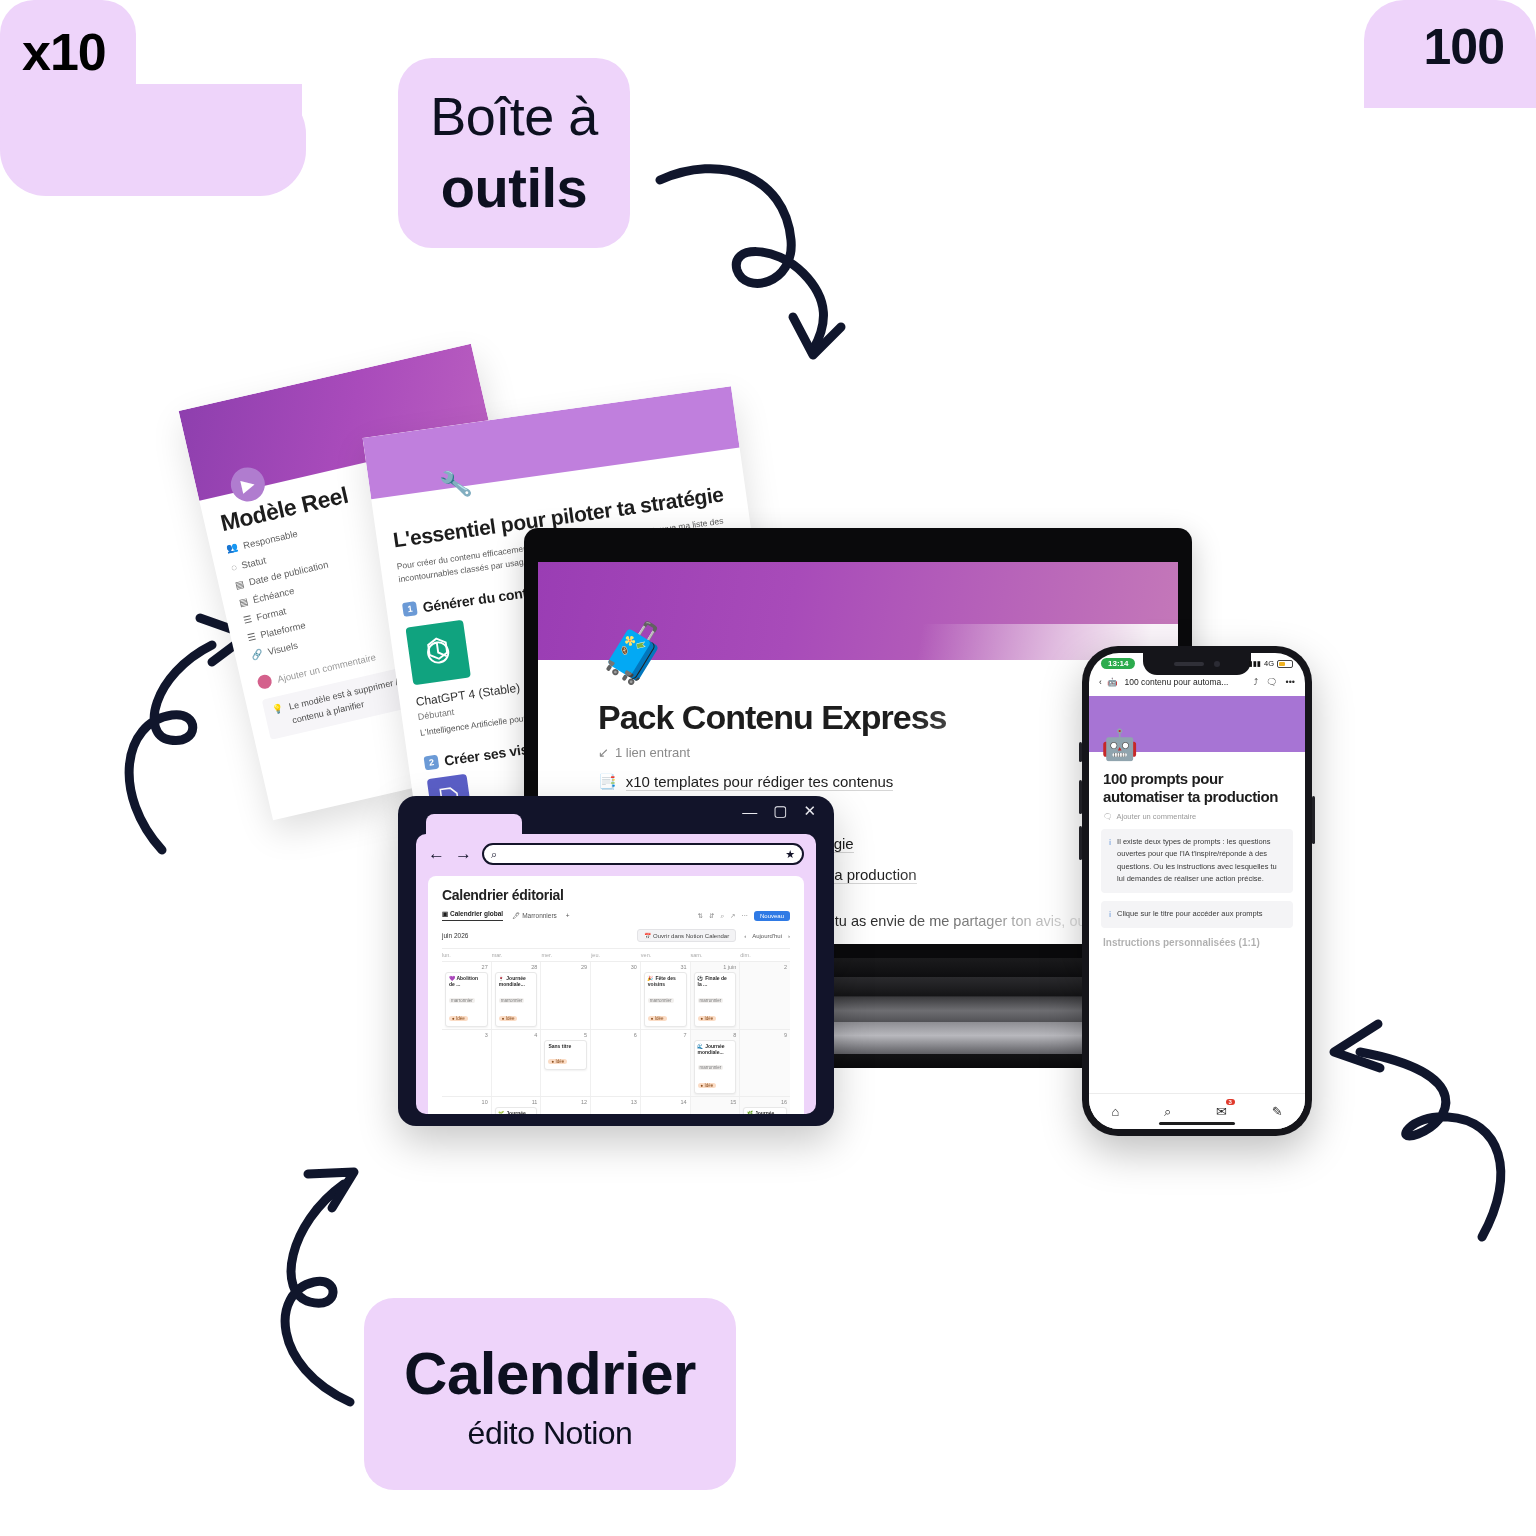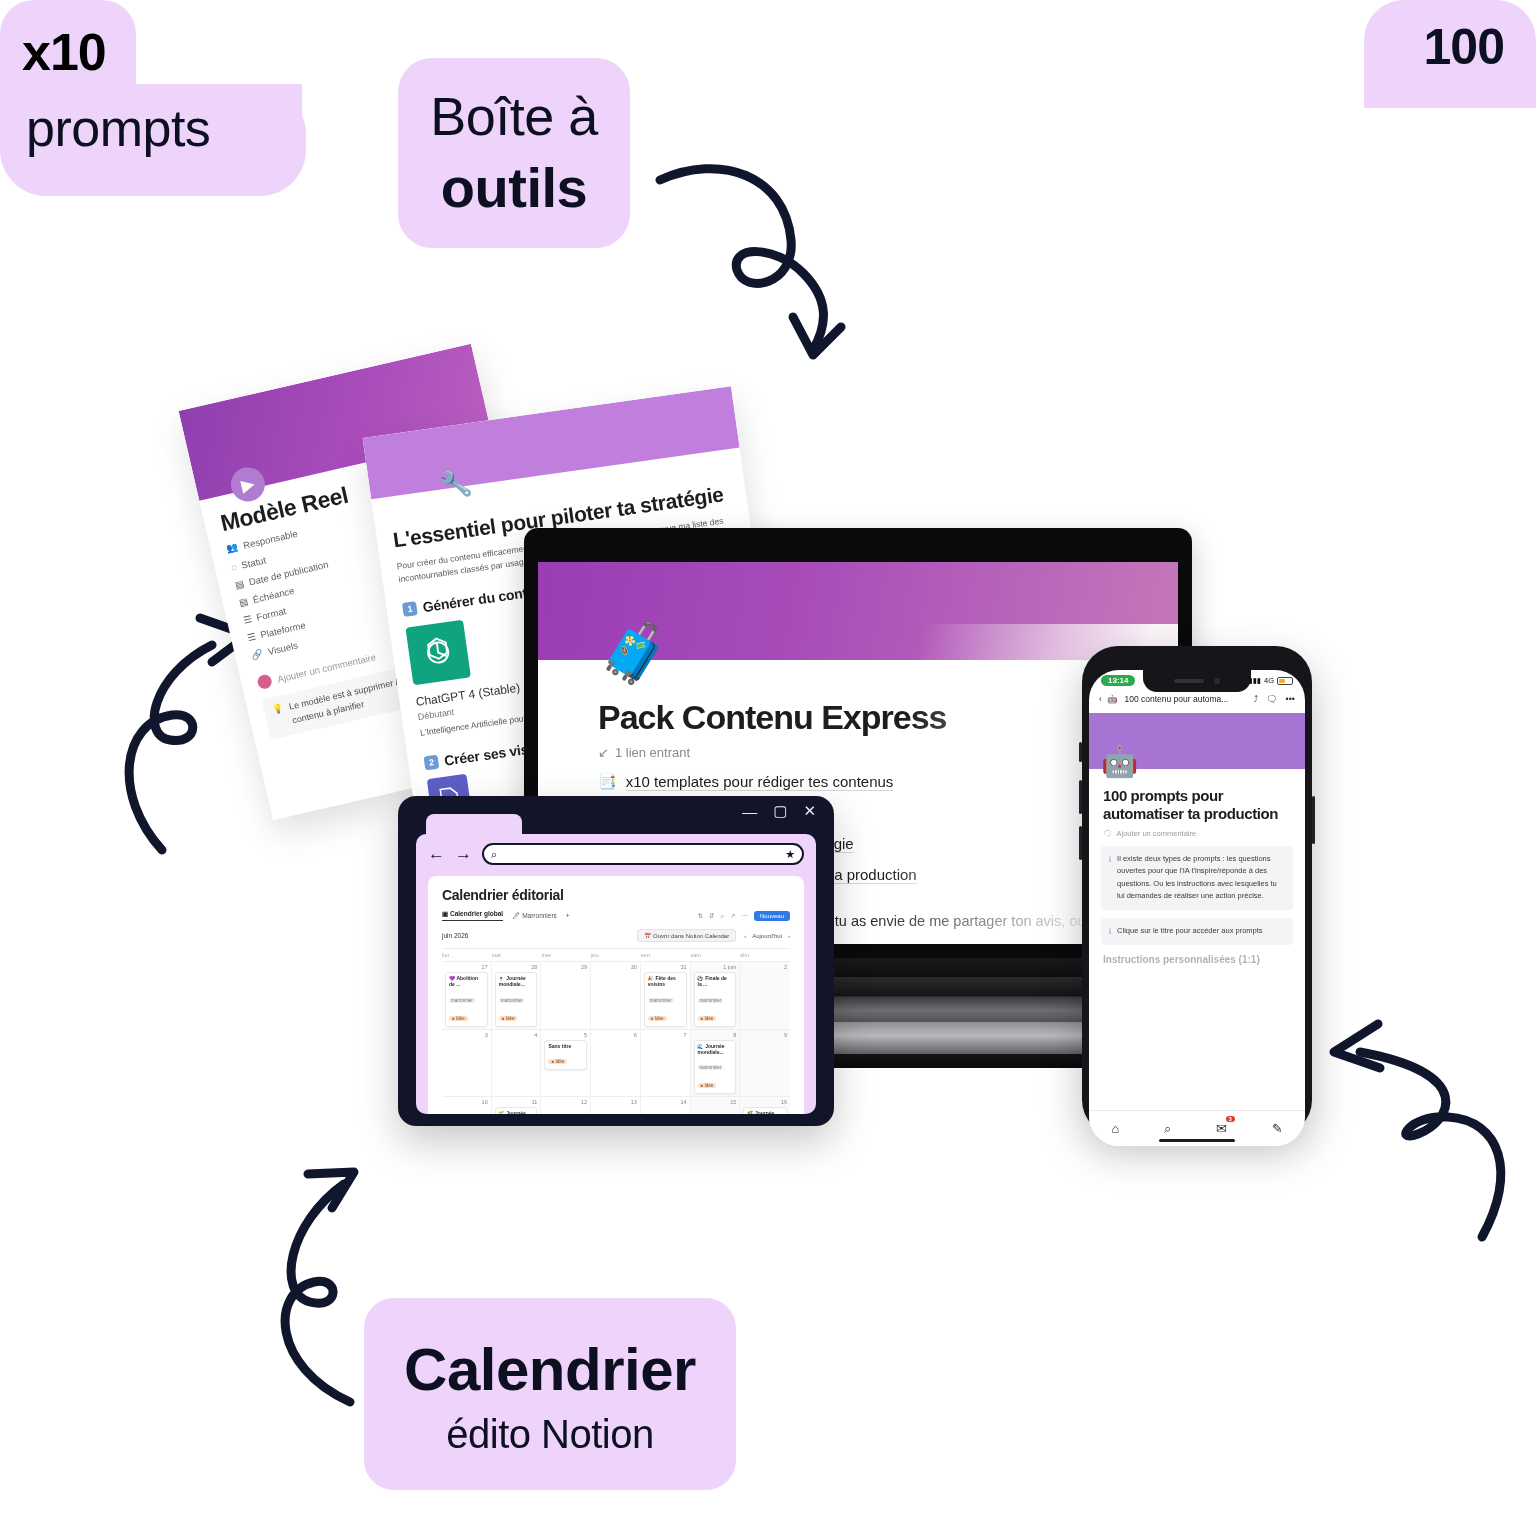--- a/index.html
+++ b/index.html
@@ -67,21 +67,21 @@
     color: #0d1020;
   }
 
   
   #badge-calendrier {
     left: 364px; top: 1298px; width: 372px; height: 192px;
     border-radius: 30px;
     padding-top: 4px;
   }
   #badge-calendrier .bd { font-size: 60px; }
-  #badge-calendrier .lt { font-size: 40px; margin-top: 12px; }
+  #badge-calendrier .lt { font-size: 32px; margin-top: 12px; }
 
   
   #badge-prompts {
     left: 1208px; top: 1226px; width: 302px; height: 186px;
     background: transparent;
     display: block;
     margin-top: 32px;
   }
   #badge-prompts .blobtop {
     position: absolute; right: 0; top: 0; width: 172px; height: 108px;
@@ -283,21 +283,20 @@
     box-shadow: 0 16px 40px rgba(0,0,0,0.25);
   }
   #phone .pbtn { position:absolute; background:#202026; border-radius:2px; }
   #phone .pbtn.l1 { left:-3px; top:96px; width:3px; height:20px; }
   #phone .pbtn.l2 { left:-3px; top:134px; width:3px; height:34px; }
   #phone .pbtn.l3 { left:-3px; top:180px; width:3px; height:34px; }
   #phone .pbtn.r1 { right:-3px; top:150px; width:3px; height:48px; }
   #phone .pscreen {
     width:100%; height:100%; background:#fff; border-radius:30px; overflow:hidden;
     position:relative;
-    margin-top:17px;
   }
   #phone .notch {
     position:absolute; left:50%; transform:translateX(-50%); top:0;
     width:108px; height:22px; background:#15151a; border-radius:0 0 14px 14px; z-index:5;
     display:flex; align-items:center; justify-content:center; gap:10px;
   }
   #phone .notch .spk { width:30px; height:4px; background:#303038; border-radius:2px; }
   #phone .notch .cam { width:6px; height:6px; background:#2b2b34; border-radius:50%; }
   #phone .statusbar {
     display:flex; align-items:center; justify-content:space-between;
@@ -359,21 +358,20 @@
   <div class="badge" id="badge-calendrier">
     <span class="bd">Calendrier</span>
     <span class="lt">édito Notion</span>
   </div>
 
   <div id="badge-prompts">
     <div class="blobtop"></div>
     <div class="corner"></div>
     <div class="blobbot"></div>
     <span class="t100">100</span>
-    <span class="tpr">prompts</span>
   </div>
 
   <svg class="arrow" style="left:625px; top:145px;" width="270" height="235" viewBox="0 0 270 235">
     <path d="M35 35 C 95 8, 160 30, 166 95 C 170 140, 120 150, 112 125 C 105 100, 150 100, 178 128 C 205 155, 202 180, 188 205"></path>
     <polyline points="168 172, 188 210, 216 182"></polyline>
   </svg>
 
   <svg class="arrow" style="left:100px; top:600px;" width="185" height="285" viewBox="0 0 185 285">
     <path d="M62 250 C 12 195, 22 122, 72 115 C 100 111, 100 145, 70 140 C 40 135, 52 75, 112 45"></path>
     <polyline points="100 18, 148 35, 112 62"></polyline>

